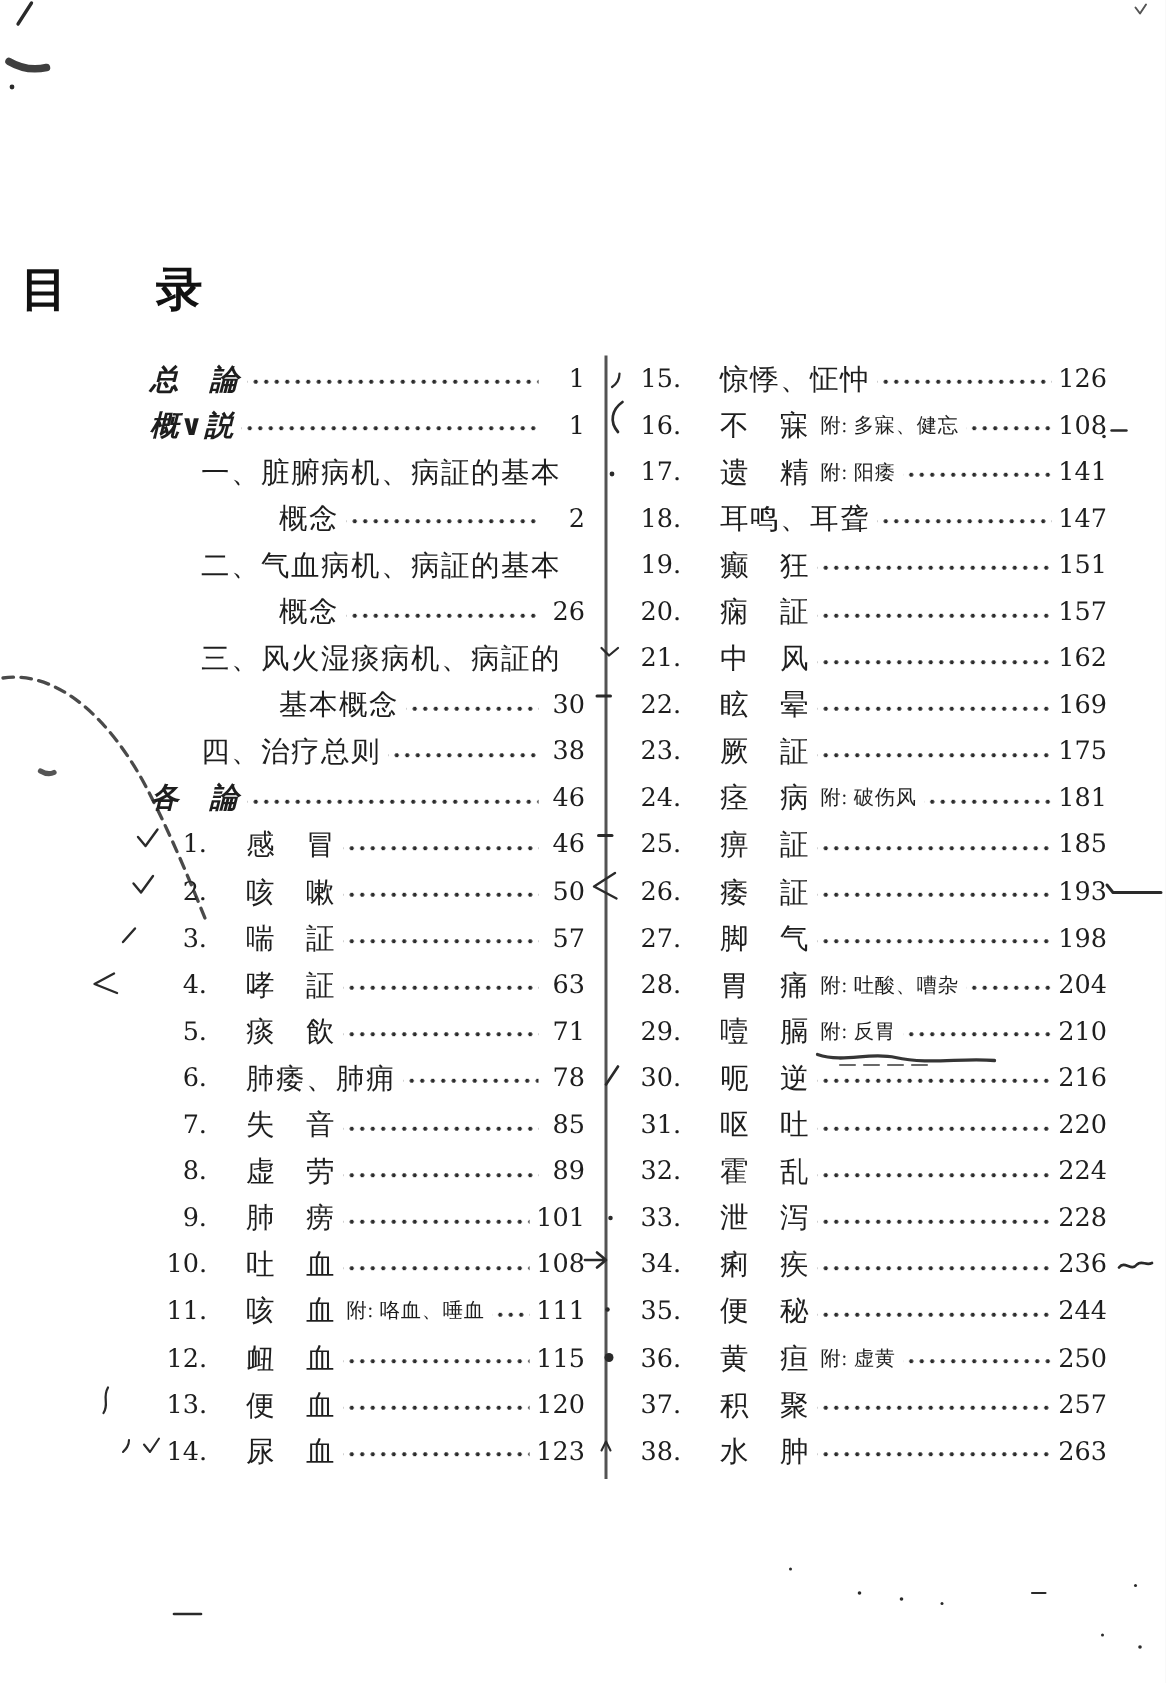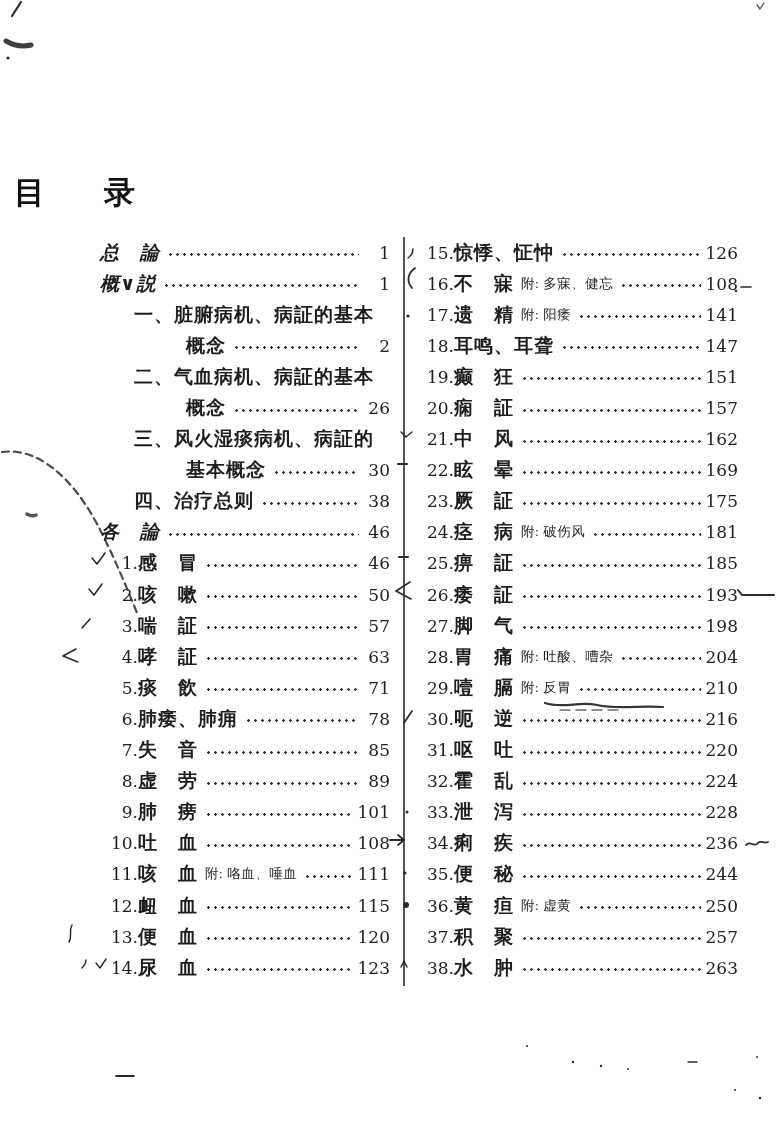--- a/index.html
+++ b/index.html
@@ -14,25 +14,25 @@
     letter-spacing:14px; padding-left:14px; color:#111;
   }
   .toc-col { position:absolute; top:237px; }
   .toc-col.left  { left:100px; width:290px; }
   .toc-col.right { left:416px; width:322px; }
   .toc-row {
     display:flex; align-items:center; height:31.1px;
     font-size:19px; white-space:nowrap; color:#1e1e1e;
   }
   .toc-row .num {
-    flex:0 0 38px; text-align:right; margin-right:0;
+    flex:0 0 38px; text-align:right; margin-right:26px;
     font-size:17px; font-family:"DejaVu Serif",serif; display:none;
   }
   .toc-row.item .num { display:inline-block; }
-  .toc-row .ttl { letter-spacing:1px;font-weight:bold; }
+  .toc-row .ttl { letter-spacing:1px; }
   .toc-row.head .ttl { font-weight:bold;font-style:italic; }
   .toc-row.sub1 { padding-left:34px; }
   .toc-row.sub2 { padding-left:86px; }
   .toc-row .note { font-size:13.5px; margin-left:7px; letter-spacing:0.5px; }
   .toc-row .leader {
     flex:1 1 auto; height:9px; margin:4px 5px 0 5px; min-width:8px;
     background-image:radial-gradient(circle,#2c2c2c 1.25px,rgba(0,0,0,0) 1.45px);
     background-size:7px 9px; background-repeat:repeat-x; background-position:2px center;
   }
   .toc-row .pg {

